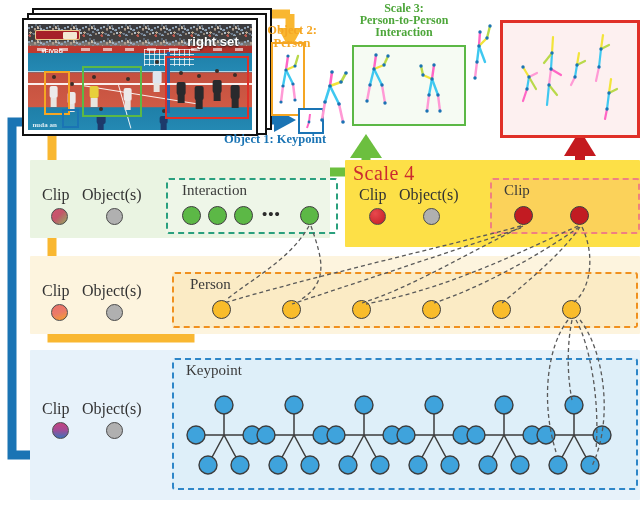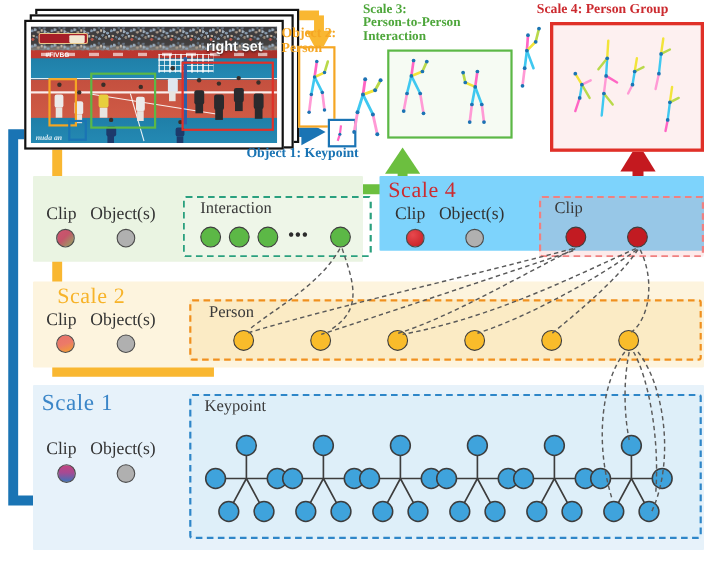--- a/index.html
+++ b/index.html
@@ -66,39 +66,39 @@
   .pl .hd{position:absolute;left:50%;transform:translateX(-50%);
      top:0;width:36%;padding-top:36%;border-radius:50%;background:#3b2e28;}
   .pl .bd{position:absolute;left:50%;transform:translateX(-50%);
      top:34%;width:78%;height:40%;border-radius:2px;}
   .pl .lg{position:absolute;left:50%;transform:translateX(-50%);
      top:72%;width:60%;height:28%;background:#e8e4e0;}
   .captiontxt{position:absolute;right:6%;top:9%;color:#fff;
      font-family:"Liberation Sans",sans-serif;font-weight:700;
      text-shadow:0 1px 2px rgba(0,0,0,.8);}
   .wm{position:absolute;left:2%;bottom:1%;color:rgba(255,255,255,.85);
-     font-style:italic;font-weight:700;}
+     font-weight:700;}
 
   
   .obox{position:absolute;border-style:solid;background:transparent;}
 
   
   .panel{position:absolute;border-radius:1px;}
   .panel-title{position:absolute;font-weight:400;letter-spacing:.5px;}
   .sub{position:absolute;color:#333;}
   .dot{position:absolute;border-radius:50%;border:1.3px solid #4b4b4b;}
 
   .dbox{position:absolute;border-width:2.6px;border-style:dashed;border-radius:3px;}
   .dlabel{position:absolute;color:#3a3a3a;}
 
   .node{position:absolute;border-radius:50%;border:1.6px solid #3d3d3d;box-sizing:border-box;}
   .ellipsis{position:absolute;color:#2c2c2c;font-weight:700;letter-spacing:1px;}
 
   svg{position:absolute;left:0;top:0;overflow:visible;}
-  .big-title{position:absolute;font-weight:700;line-height:1.02;}
+  .big-title{position:absolute;text-align:center;font-weight:700;line-height:1.02;}
 </style>
 </head>
 <body>
 
 <div id="stage" class="nosel">
 
   <svg width="640" height="510">
 
     <path d="M 62 122 L 12 122 L 12 455 L 182 455" fill="none" stroke="#1a74b4" stroke-width="9" stroke-linecap="butt" stroke-linejoin="miter"></path>
 
@@ -365,68 +365,65 @@
     <span>Object 2:</span><br>
     <span>Person</span>
   </div>
 
   <div class="big-title" style="left:330px;top:2px;width:148px;color:#4da63a;font-size:12px;">
     <span>Scale 3:</span><br>
     <span>Person-to-Person</span><br>
     <span>Interaction</span>
   </div>
 
-  <div class="big-title" style="left:488px;top:2px;width:152px;color:#cc2b30;font-size:12.5px;">Scale 4: Person Group</div>
 
   <div class="abs" style="left:224px;top:132px;color:#1a74b4;font-size:12.5px;font-weight:700;">Object 1: Keypoint</div>
 
   <div class="panel" style="left:30px;top:160px;width:300px;height:78px;background:#eaf4e2;">
     <div class="sub" style="left:12px;top:26px;font-size:16px;">Clip</div>
     <div class="dot" style="left:21px;top:48px;width:15px;height:15px;background:linear-gradient(135deg,#cf5470 0%,#c4556a 45%,#8fae60 100%);"></div>
     <div class="sub" style="left:52px;top:26px;font-size:16px;">Object(s)</div>
     <div class="dot" style="left:76px;top:48px;width:15px;height:15px;background:#b0b0b0;"></div>
   </div>
   <div class="dbox" style="left:166px;top:178px;width:168px;height:52px;border-color:#2aa07e;background:rgba(255,255,255,.22);"></div>
   <div class="dlabel" style="left:182px;top:182px;font-size:15px;">Interaction</div>
   <div class="node" style="left:182px;top:206px;width:19px;height:19px;background:#5cb846;"></div>
   <div class="node" style="left:208px;top:206px;width:19px;height:19px;background:#5cb846;"></div>
   <div class="node" style="left:234px;top:206px;width:19px;height:19px;background:#5cb846;"></div>
   <div class="ellipsis" style="left:262px;top:206px;font-size:15px;">•••</div>
   <div class="node" style="left:300px;top:206px;width:19px;height:19px;background:#5cb846;"></div>
 
-  <div class="panel" style="left:345px;top:160px;width:295px;height:68px;background:#7dd3fc;">
+  <div class="panel" style="left:345px;top:160px;width:295px;height:87px;background:#fde047;">
     <div class="panel-title" style="left:8px;top:2px;color:#cc2b30;font-size:20px;">Scale 4</div>
     <div class="sub" style="left:14px;top:26px;font-size:16px;">Clip</div>
     <div class="dot" style="left:24px;top:48px;width:15px;height:15px;background:radial-gradient(circle at 35% 30%,#e8484d,#c21b22);"></div>
     <div class="sub" style="left:54px;top:26px;font-size:16px;">Object(s)</div>
     <div class="dot" style="left:78px;top:48px;width:15px;height:15px;background:#b0b0b0;"></div>
   </div>
   <div class="dbox" style="left:490px;top:178px;width:146px;height:52px;border-color:#f08080;background:rgba(247,160,160,.22);"></div>
   <div class="dlabel" style="left:504px;top:182px;font-size:15px;">Clip</div>
   <div class="node" style="left:514px;top:206px;width:19px;height:19px;background:#c21b22;"></div>
   <div class="node" style="left:570px;top:206px;width:19px;height:19px;background:#c21b22;"></div>
 
   <div class="panel" style="left:30px;top:256px;width:610px;height:78px;background:#fdf4de;">
-    <div class="panel-title" style="left:22px;top:2px;color:#f7b329;font-size:20px;">Scale 2</div>
     <div class="sub" style="left:12px;top:26px;font-size:16px;">Clip</div>
     <div class="dot" style="left:21px;top:48px;width:15px;height:15px;background:linear-gradient(160deg,#e8726a 0%,#ec7a68 50%,#f2a32c 100%);"></div>
     <div class="sub" style="left:52px;top:26px;font-size:16px;">Object(s)</div>
     <div class="dot" style="left:76px;top:48px;width:15px;height:15px;background:#b0b0b0;"></div>
   </div>
   <div class="dbox" style="left:172px;top:272px;width:462px;height:52px;border-color:#f0901e;background:rgba(250,215,140,.3);"></div>
   <div class="dlabel" style="left:190px;top:276px;font-size:15px;">Person</div>
   <div class="node" style="left:212px;top:300px;width:19px;height:19px;background:#f9bc2b;"></div>
   <div class="node" style="left:282px;top:300px;width:19px;height:19px;background:#f9bc2b;"></div>
   <div class="node" style="left:352px;top:300px;width:19px;height:19px;background:#f9bc2b;"></div>
   <div class="node" style="left:422px;top:300px;width:19px;height:19px;background:#f9bc2b;"></div>
   <div class="node" style="left:492px;top:300px;width:19px;height:19px;background:#f9bc2b;"></div>
   <div class="node" style="left:562px;top:300px;width:19px;height:19px;background:#f9bc2b;"></div>
 
   <div class="panel" style="left:30px;top:350px;width:610px;height:150px;background:#e7f2fa;">
-    <div class="panel-title" style="left:8px;top:4px;color:#3b86c8;font-size:21px;">Scale 1</div>
     <div class="sub" style="left:12px;top:50px;font-size:16px;">Clip</div>
     <div class="dot" style="left:22px;top:72px;width:15px;height:15px;background:linear-gradient(180deg,#c2447f 0%,#a64a94 45%,#3f72b8 100%);"></div>
     <div class="sub" style="left:52px;top:50px;font-size:16px;">Object(s)</div>
     <div class="dot" style="left:76px;top:72px;width:15px;height:15px;background:#b0b0b0;"></div>
   </div>
   <div class="dbox" style="left:172px;top:358px;width:462px;height:128px;border-color:#2e86c8;background:rgba(210,234,248,.45);"></div>
   <div class="dlabel" style="left:186px;top:362px;font-size:15px;">Keypoint</div>
 
   <svg class="abs" style="left:0;top:0;" width="640" height="510">
     <g stroke="#3d3d3d" stroke-width="1.5" fill="none">

